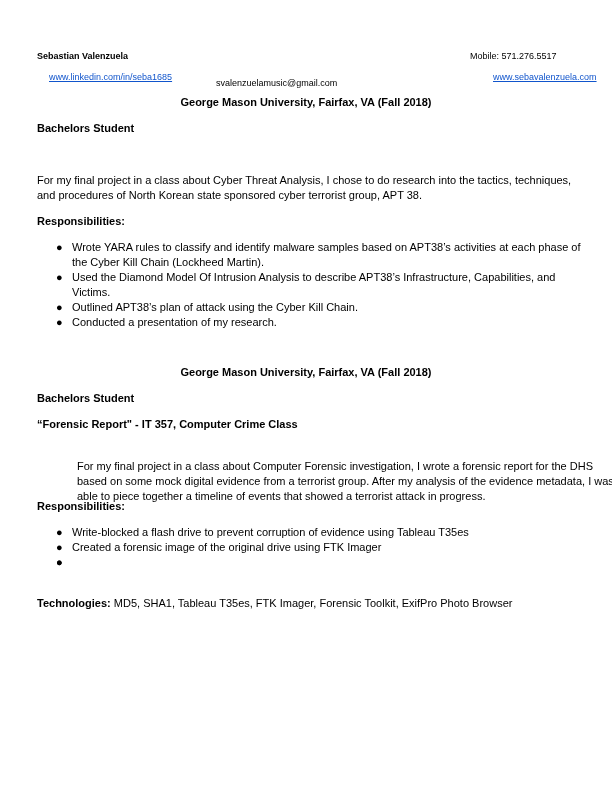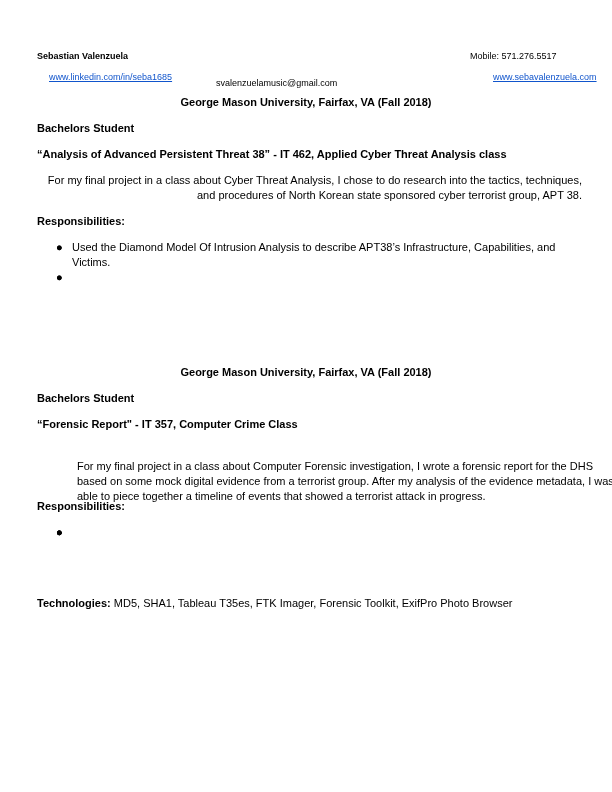--- a/index.html
+++ b/index.html
@@ -23,36 +23,35 @@
 <div class="page">
 
   <div class="abs small b" style="left:37px; top:51px;">Sebastian Valenzuela</div>
   <div class="abs small" style="left:216px; top:51px;margin-top:27px;">svalenzuelamusic@gmail.com</div>
   <div class="abs small" style="left:470px; top:51px;">Mobile: 571.276.5517</div>
   <a class="abs small link" style="left:37px; top:72px;margin-left:12px;">www.linkedin.com/in/seba1685</a>
   <a class="abs small link" style="left:466px; top:72px;margin-left:27px;">www.sebavalenzuela.com</a>
 
   <div class="abs center t11 b" style="top:96px;">George Mason University, Fairfax, VA (Fall 2018)</div>
   <div class="abs t11 b" style="left:37px; top:122px;">Bachelors Student</div>
-  <div class="abs t11 b" style="left:37px; top:148px;">“Analysis of Advanced Persistent Threat 38” - IT 462, Applied Cyber Threat Analysis class</div>
-  <div class="para" style="top:173px;text-align:right;">For my final project in a class about Cyber Threat Analysis, I chose to do research into the tactics, techniques, and procedures of North Korean state sponsored cyber terrorist group, APT 38.</div>
+  <div class="para" style="top:173px;">For my final project in a class about Cyber Threat Analysis, I chose to do research into the tactics, techniques, and procedures of North Korean state sponsored cyber terrorist group, APT 38.</div>
   <div class="abs t11 b" style="left:37px; top:215px;">Responsibilities:</div>
   <ul class="bul" style="top:240px;">
-    <li><span class="dot">●</span></li>
+    <li><span class="dot">●</span><span>Wrote YARA rules to classify and identify malware samples based on APT38’s activities at each phase of the Cyber Kill Chain (Lockheed Martin).</span></li>
     <li><span class="dot">●</span><span>Used the Diamond Model Of Intrusion Analysis to describe APT38’s Infrastructure, Capabilities, and Victims.</span></li>
-    <li><span class="dot">●</span></li>
-    <li><span class="dot">●</span></li>
+    <li><span class="dot">●</span><span>Outlined APT38’s plan of attack using the Cyber Kill Chain.</span></li>
+    <li><span class="dot">●</span><span>Conducted a presentation of my research.</span></li>
   </ul>
 
   <div class="abs center t11 b" style="top:366px;">George Mason University, Fairfax, VA (Fall 2018)</div>
   <div class="abs t11 b" style="left:37px; top:392px;">Bachelors Student</div>
   <div class="abs t11 b" style="left:37px; top:418px;">“Forensic Report" - IT 357, Computer Crime Class</div>
   <div class="para" style="top:459px;margin-left:40px;">For my final project in a class about Computer Forensic investigation, I wrote a forensic report for the DHS based on some mock digital evidence from a terrorist group. After my analysis of the evidence metadata, I was able to piece together a timeline of events that showed a terrorist attack in progress.</div>
   <div class="abs t11 b" style="left:37px; top:500px;">Responsibilities:</div>
   <ul class="bul" style="top:525px;">
-    <li><span class="dot">●</span></li>
-    <li><span class="dot">●</span></li>
+    <li><span class="dot">●</span><span>Write-blocked a flash drive to prevent corruption of evidence using Tableau T35es</span></li>
+    <li><span class="dot">●</span><span>Created a forensic image of the original drive using FTK Imager</span></li>
     <li><span class="dot">●</span></li>
     <li><span class="dot">●</span></li>
   </ul>
   <div class="abs t11" style="left:37px; top:597px;"><span class="b">Technologies:</span><span> MD5, SHA1, Tableau T35es, FTK Imager, Forensic Toolkit, ExifPro Photo Browser</span></div>
 
 </div>
 
 </body></html>

